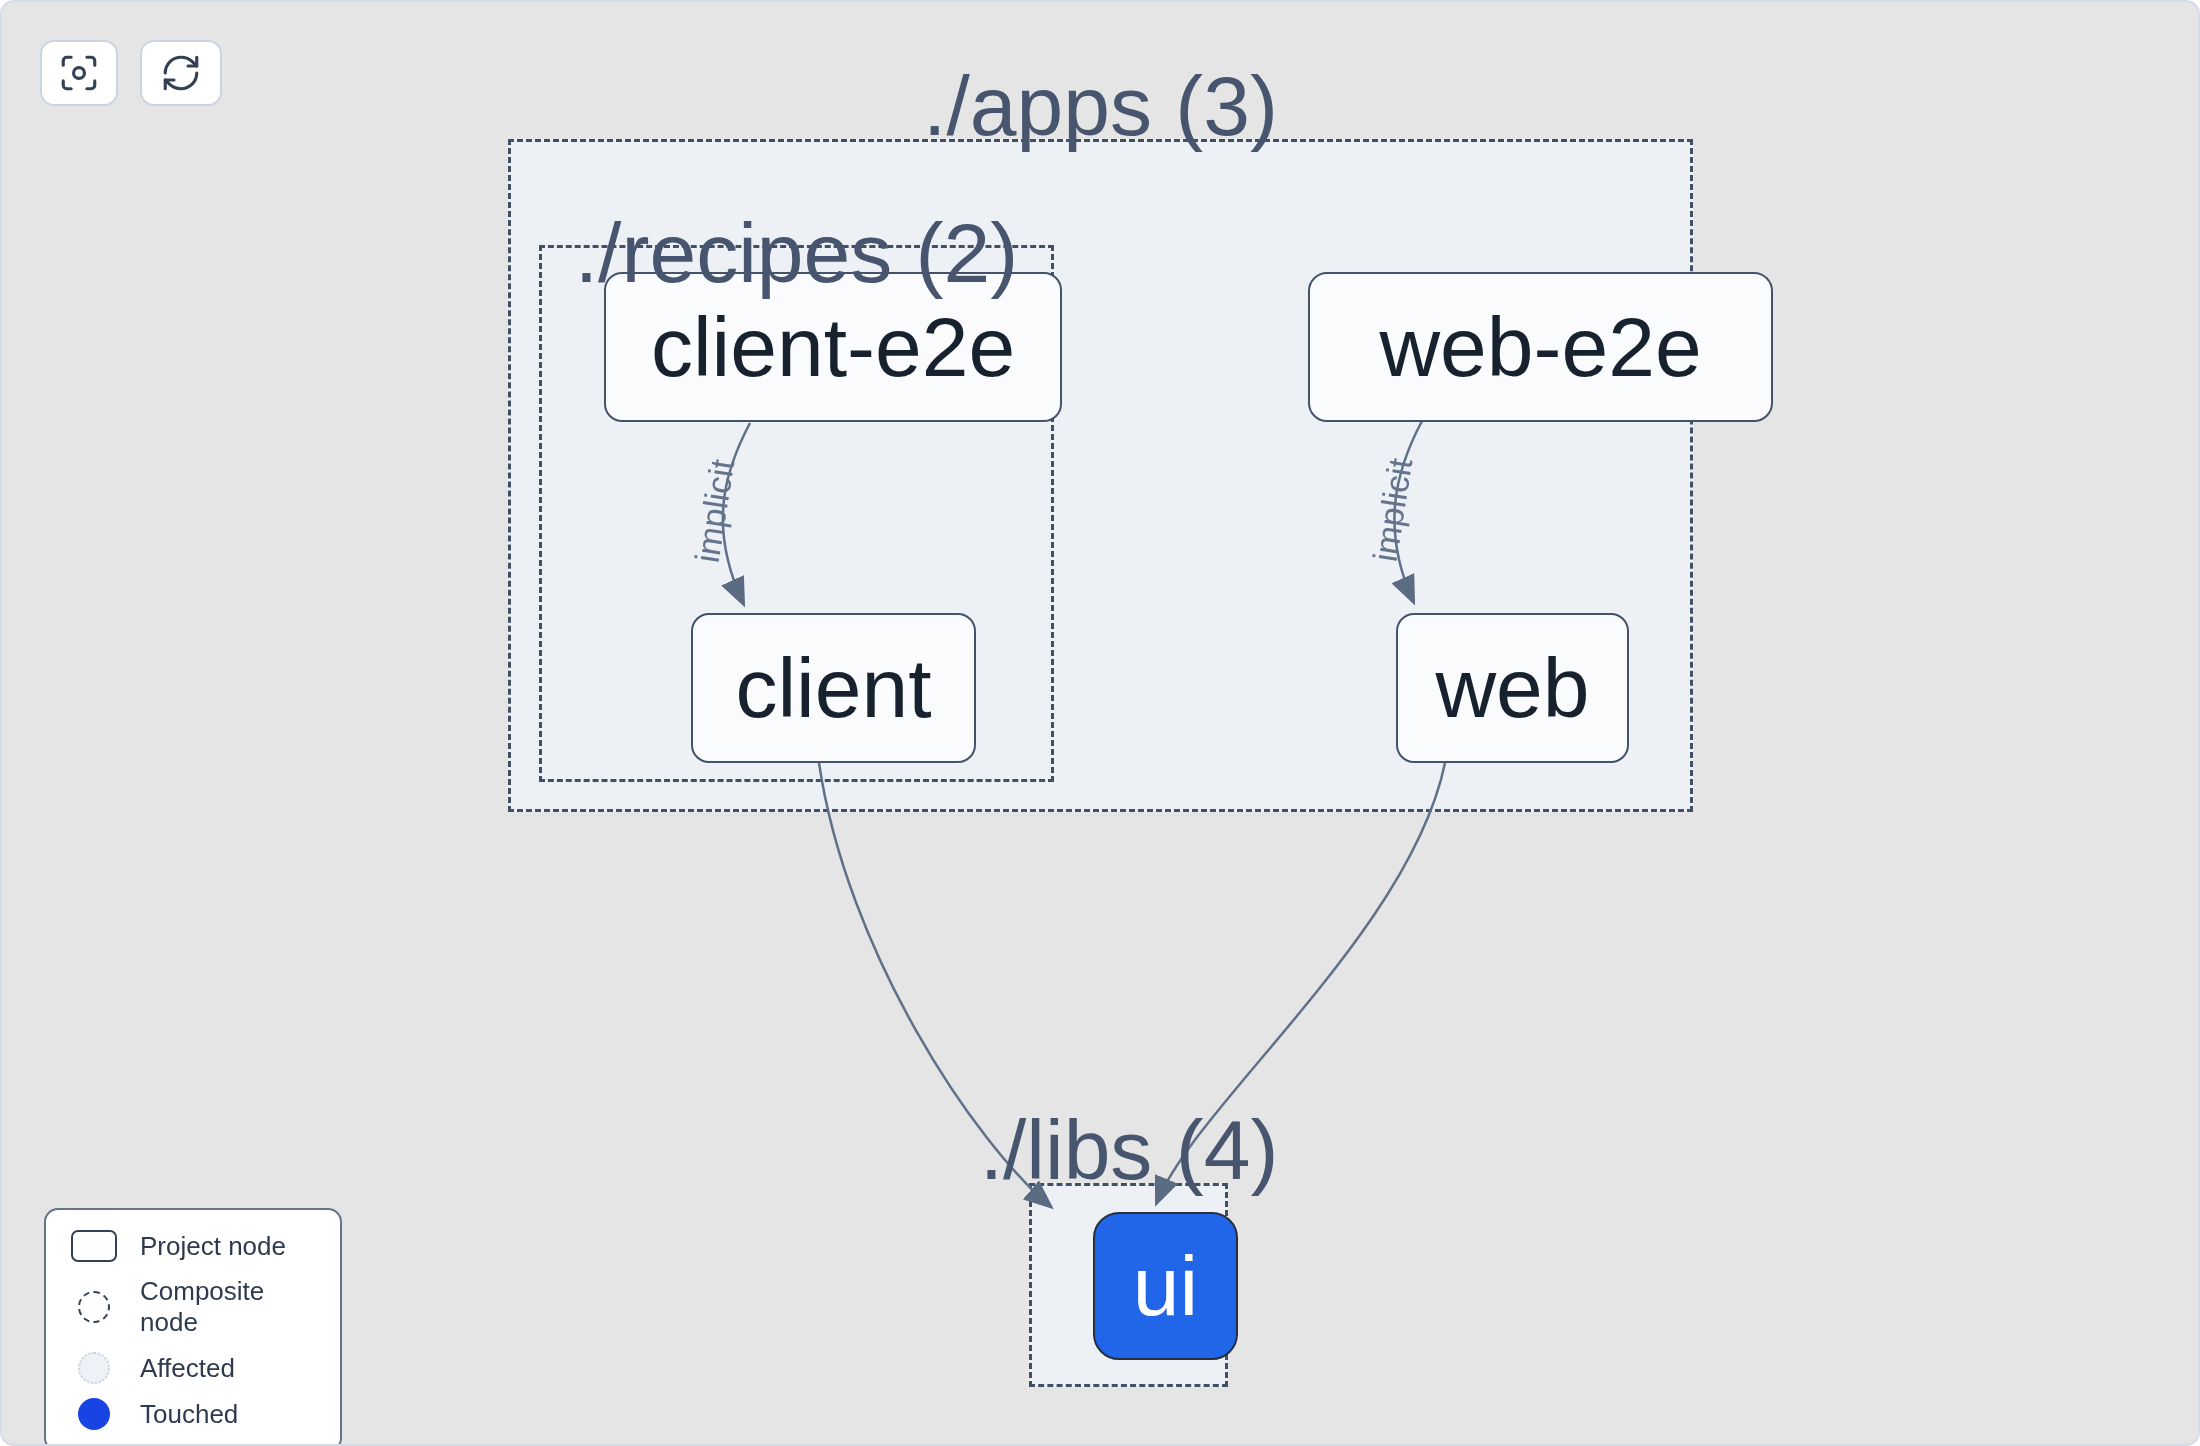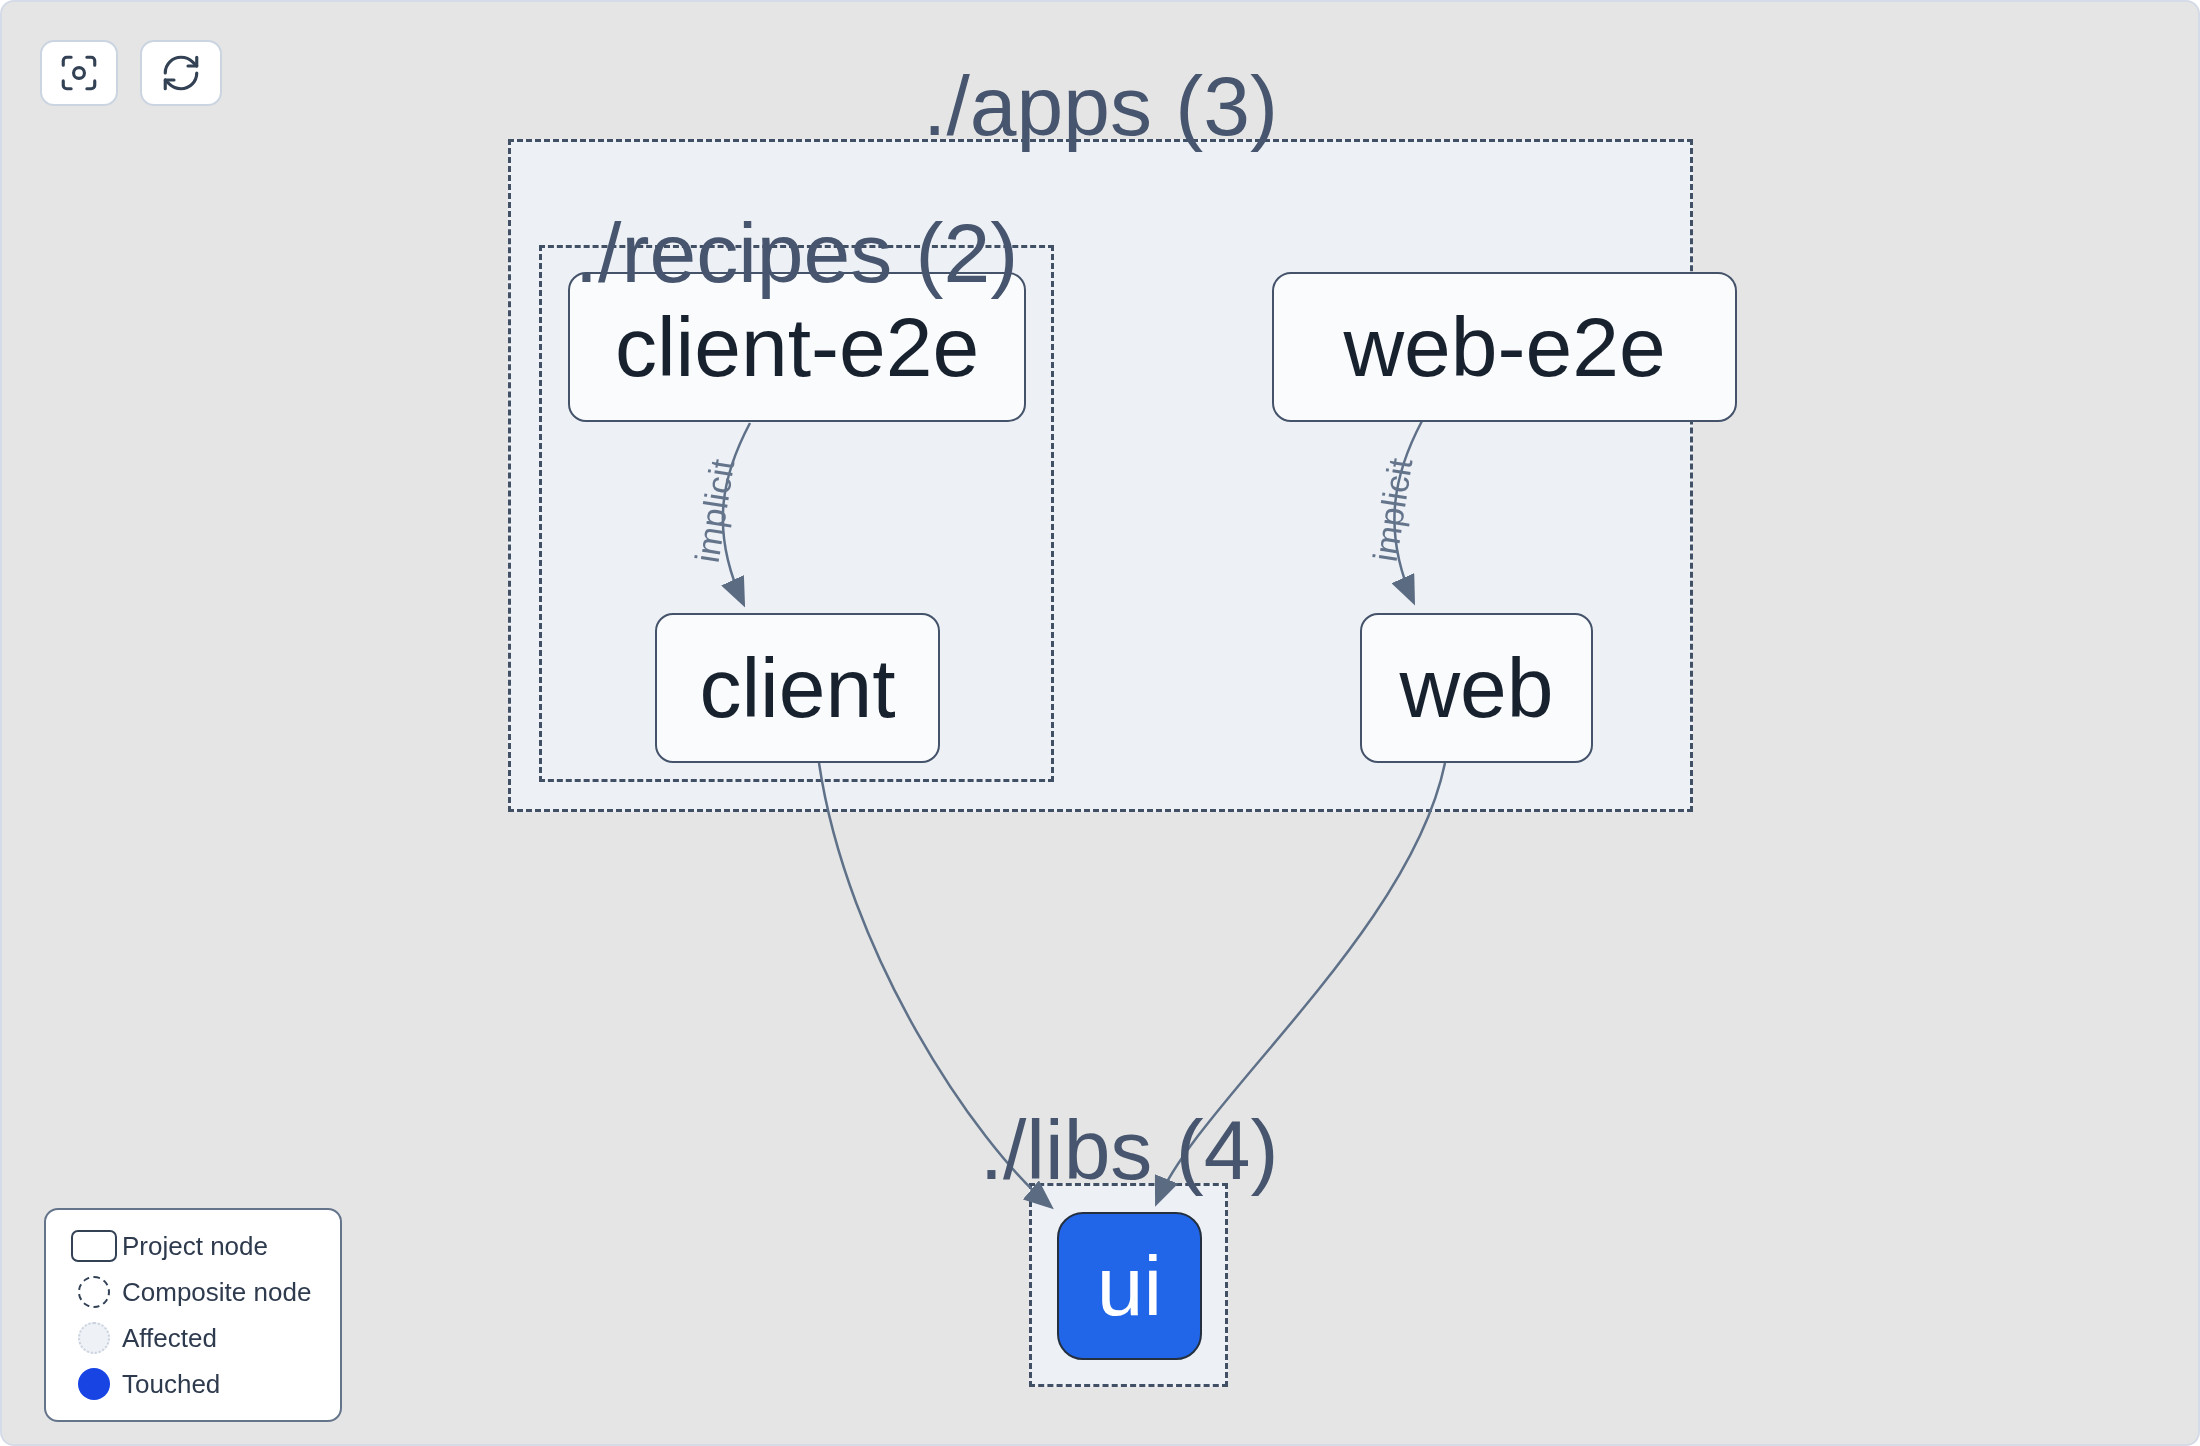--- a/index.html
+++ b/index.html
@@ -32,21 +32,21 @@
   #lbl-libs{left:977px;top:1106px;width:300px;}
 
   
   #edges{position:absolute;left:0;top:0;z-index:2;}
   .edge{fill:none;stroke:#5f7189;stroke-width:2.5;}
 
   
   .node{
     position:absolute;z-index:3;display:flex;align-items:center;justify-content:center;
     background:#fafbfd;border:2.5px solid #44536a;border-radius:18px;box-sizing:border-box;
-    font-size:84px;color:#18222f;cursor:pointer;
+    font-size:84px;color:#18222f;cursor:pointer;margin-left:36px;
   }
   #n-client-e2e{left:566px;top:270px;width:458px;height:150px;}
   #n-web-e2e{left:1270px;top:270px;width:465px;height:150px;border-radius:19px;}
   #n-client{left:653px;top:611px;width:285px;height:150px;}
   #n-web{left:1358px;top:611px;width:233px;height:150px;}
   #n-ui{
     left:1055px;top:1210px;width:145px;height:148px;border-radius:26px;
     background:#2166e9;border-color:#24303f;color:#ffffff;
   }
 
@@ -57,21 +57,21 @@
   }
   #el-1{left:713px;top:509px;}
   #el-2{left:1391px;top:508px;}
 
   
   #legend{
     position:absolute;left:42px;top:1206px;width:298px;z-index:10;box-sizing:border-box;
     background:#fff;border:2px solid #64748b;border-radius:14px;
     padding:20px 24px;display:flex;flex-direction:column;gap:14px;
   }
-  .lg-row{display:flex;align-items:center;gap:4px;}
+  .lg-row{display:flex;align-items:center;gap:22px;}
   .lg-swatch-wrap{width:48px;display:flex;justify-content:center;flex:0 0 48px;}
   .lg-label{font-size:26px;color:#2e3a4d;}
   .sw-project{width:46px;height:32px;border:2.5px solid #334155;border-radius:7px;background:#fff;box-sizing:border-box;}
   .sw-composite{width:32px;height:32px;border:2.5px dashed #334155;border-radius:50%;background:#fff;box-sizing:border-box;}
   .sw-affected{width:32px;height:32px;border:2.5px dotted #c9d2dd;border-radius:50%;background:#eef1f6;box-sizing:border-box;}
   .sw-touched{width:32px;height:32px;border-radius:50%;background:#1844e3;}
 </style>
 </head>
 <body>
 

